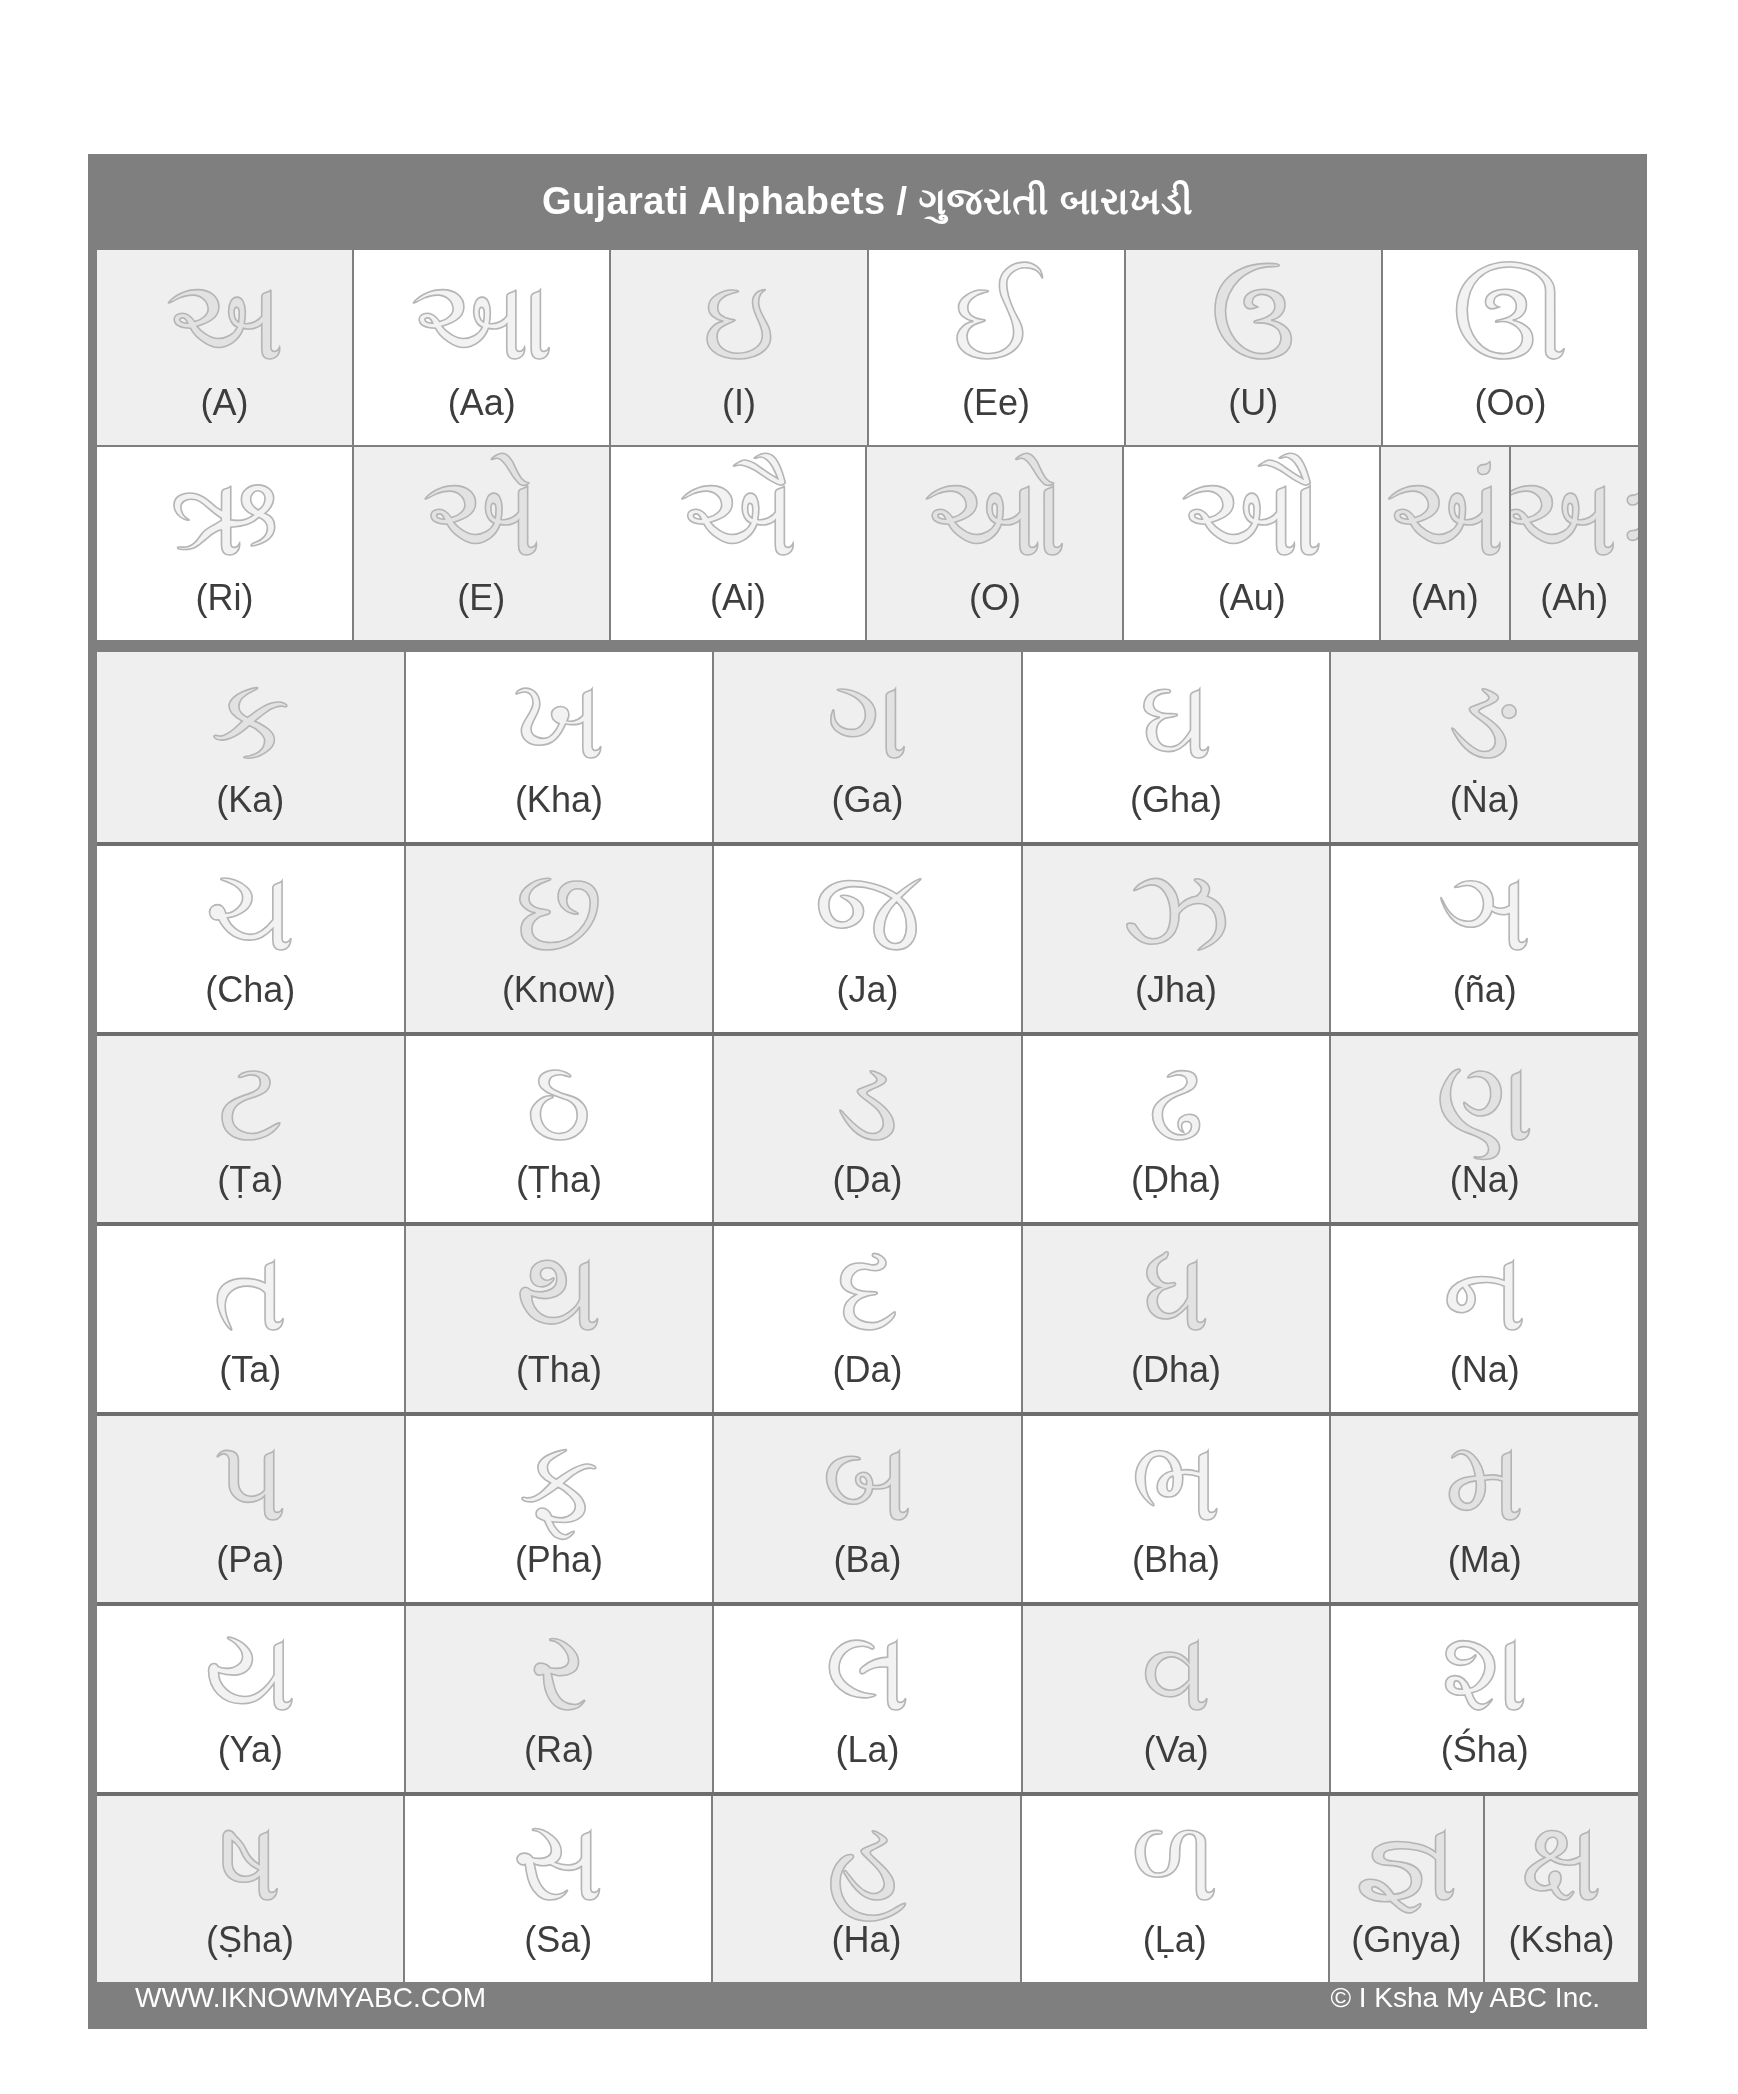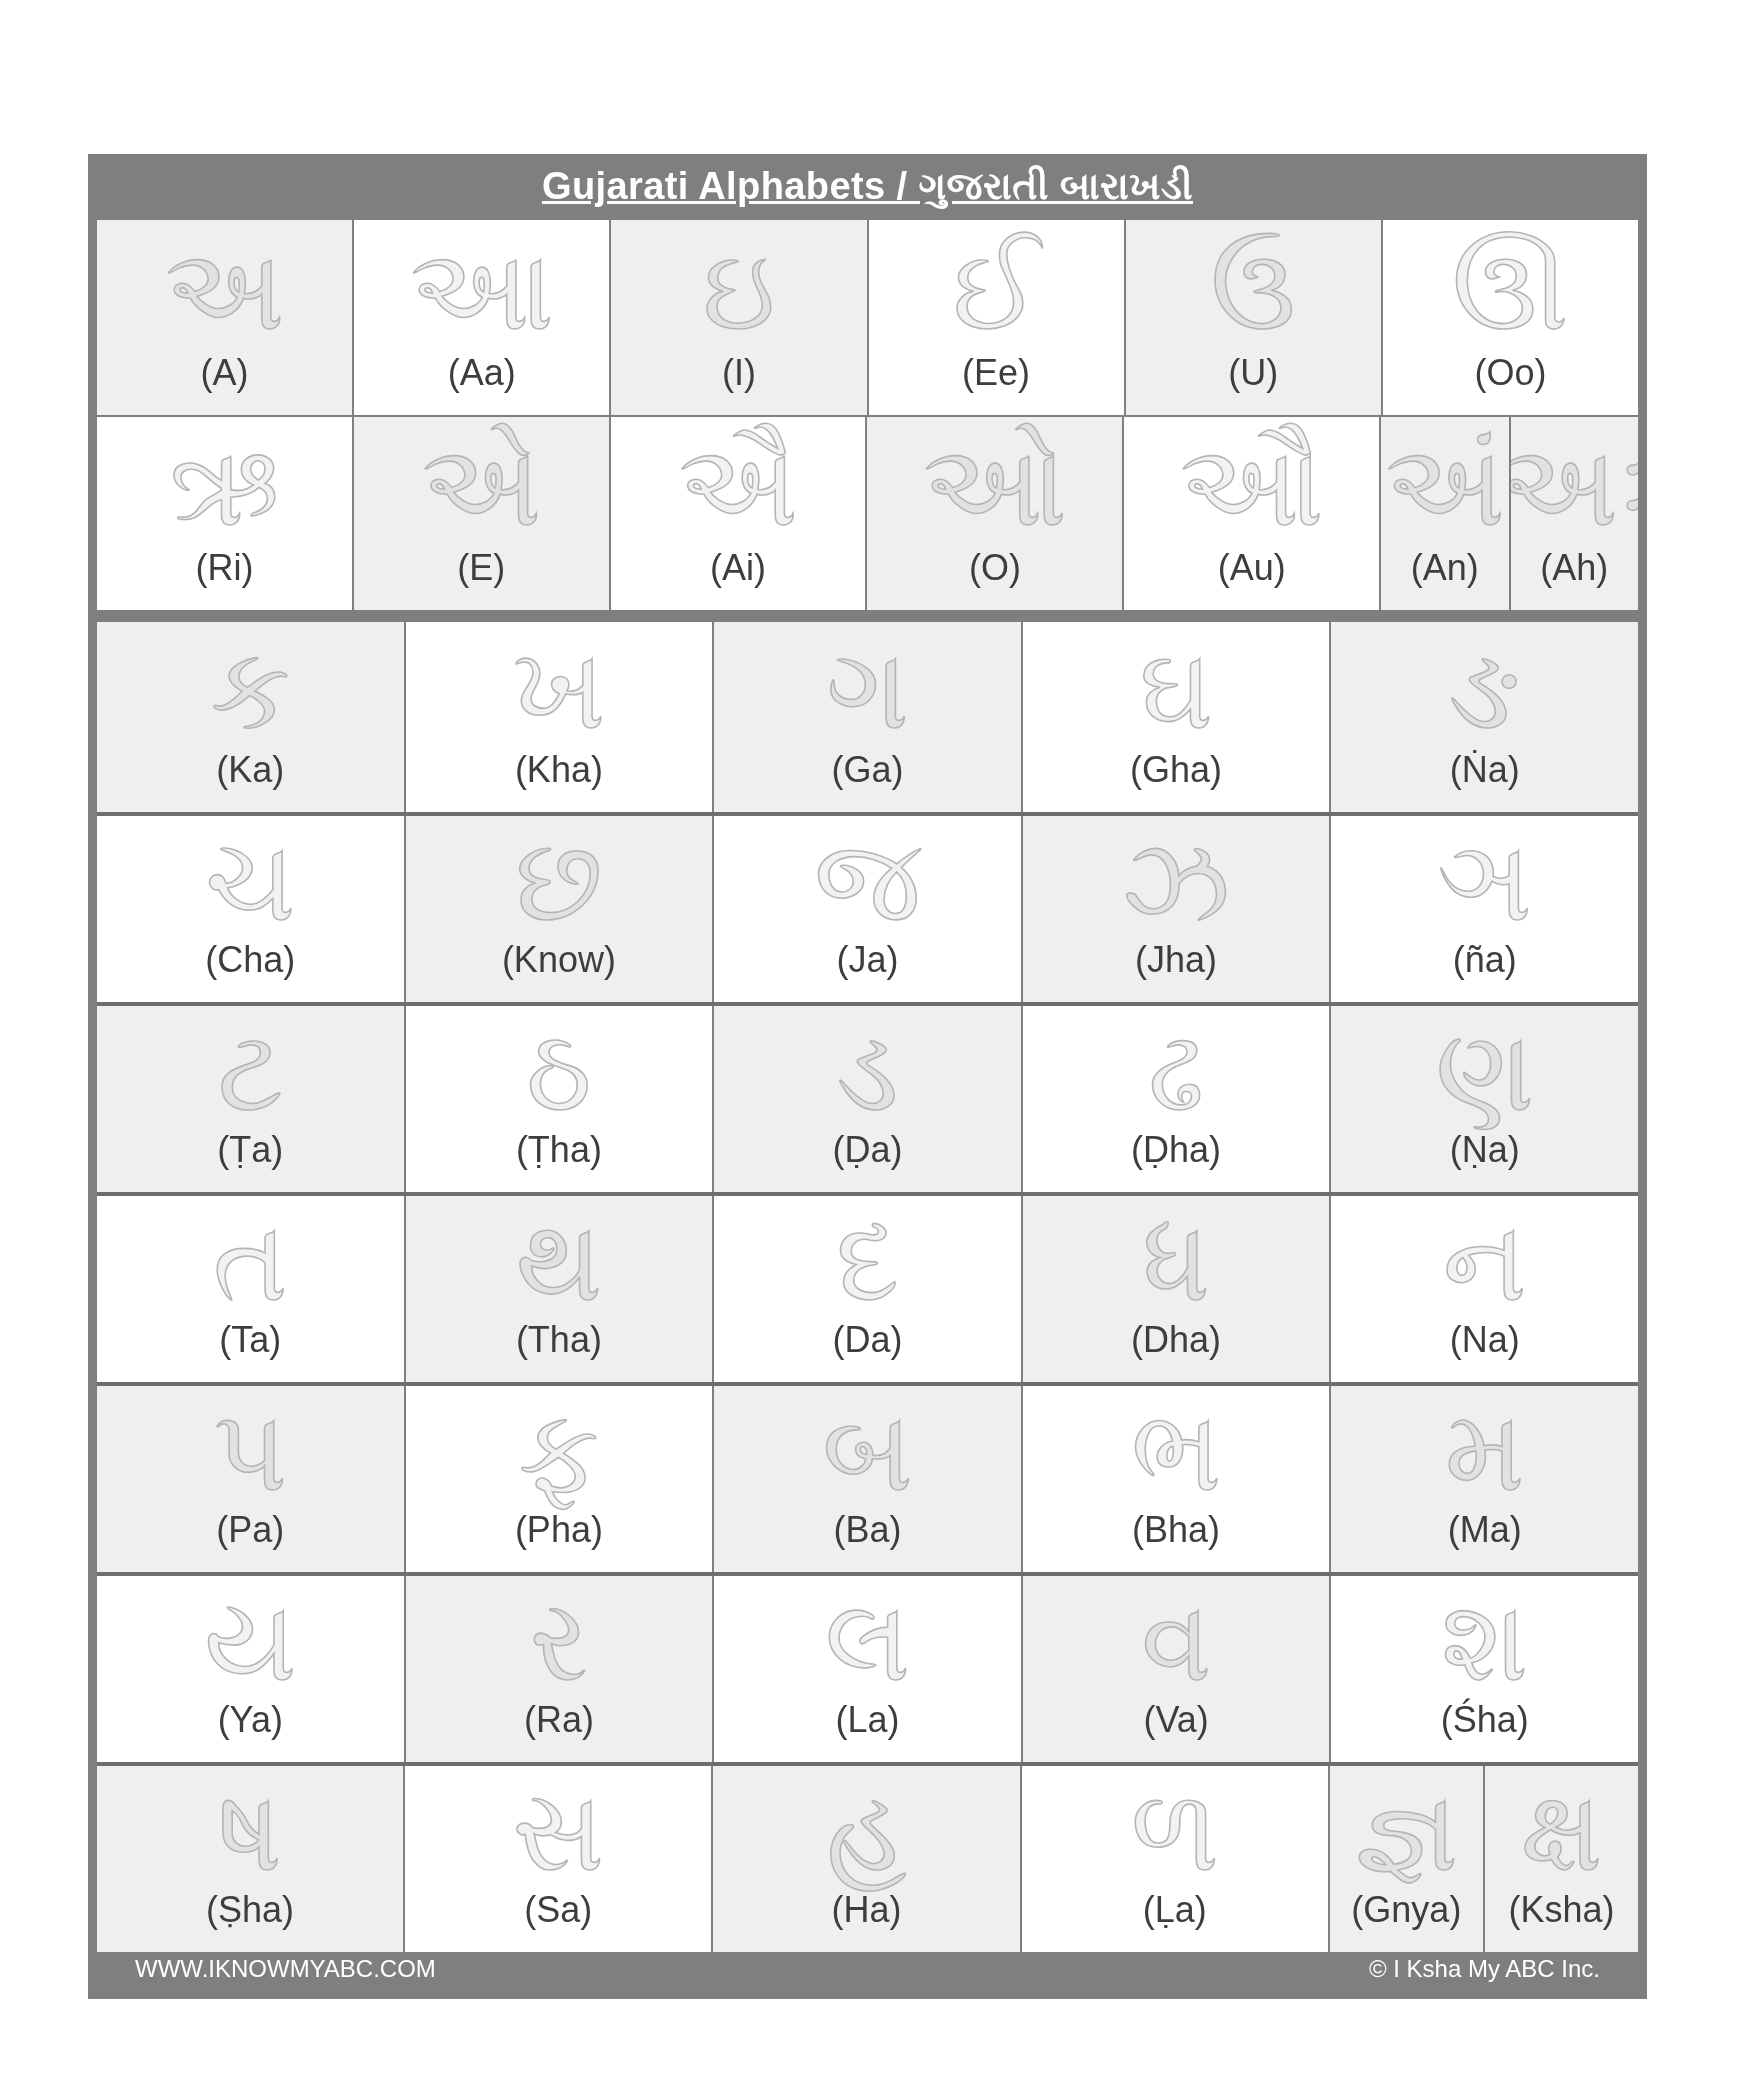--- a/index.html
+++ b/index.html
@@ -4,22 +4,22 @@
 <style>
   * { box-sizing: border-box; margin: 0; padding: 0; }
   html, body { background: #ffffff; }
   body {
     width: 1739px; height: 2095px; position: relative;
     font-family: "Liberation Sans", sans-serif;
   }
   .chart { position: absolute; left: 88px; top: 154px; width: 1559px; }
   .bar { background: #7f7f7f; color: #ffffff; }
   .header-bar {
-    height: 66px; display: flex; align-items: center; justify-content: center;
-    font-size: 38px; font-weight: bold; letter-spacing: 0.4px; text-decoration: underline;
+    height: 96px; display: flex; align-items: center; justify-content: center;
+    font-size: 38px; font-weight: bold; letter-spacing: 0.4px;
   }
   .chart-body { border-left: 9.8px solid #7f7f7f; border-right: 9.8px solid #7f7f7f; }
   .row { display: flex; width: 100%; }
   .vowel-row { height: 195px; }
   .vowel-row + .vowel-row { border-top: 2.5px solid #7f7f7f; }
   .cons-row { height: 190px; }
   .cons-row + .cons-row { border-top: 4.9px solid #6e6e6e; }
   .section-divider { height: 12.3px; background: #7f7f7f; }
   .cell {
     display: flex; flex-direction: column; align-items: center;
@@ -32,22 +32,22 @@
     flex: 1 1 auto; display: flex; align-items: center; justify-content: center;
     font-size: 113px; line-height: 1; padding-top: 8.2px;
     color: rgba(0,0,0,0.05);
     -webkit-text-stroke: 1.6px #b5b5b5;
   }
   .label {
     flex: 0 0 auto; font-size: 36px; color: #3d3d3d;
     padding-bottom: 21px; white-space: nowrap;
   }
   .footer-bar {
-    height: 47px; display: flex; align-items: flex-end; justify-content: space-between;
-    padding: 16px 47px; font-size: 24px;
+    height: 47px; display: flex; align-items: flex-start; justify-content: space-between;
+    padding: 0 47px; font-size: 28px;
   }
 </style>
 </head>
 <body>
 
 <div class="chart">
   <div class="bar header-bar">Gujarati Alphabets / ગુજરાતી બારાખડી</div>
   <div class="chart-body">
     <div id="vowel-rows">
         <div class="row vowel-row">

